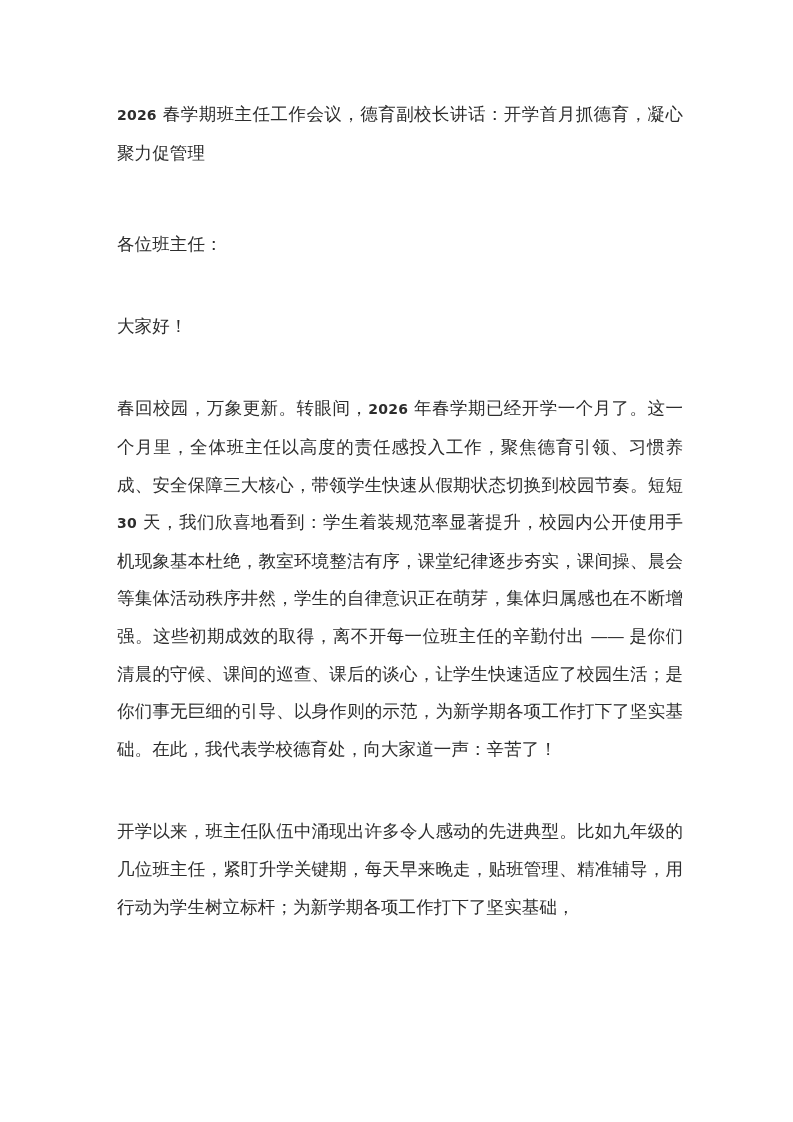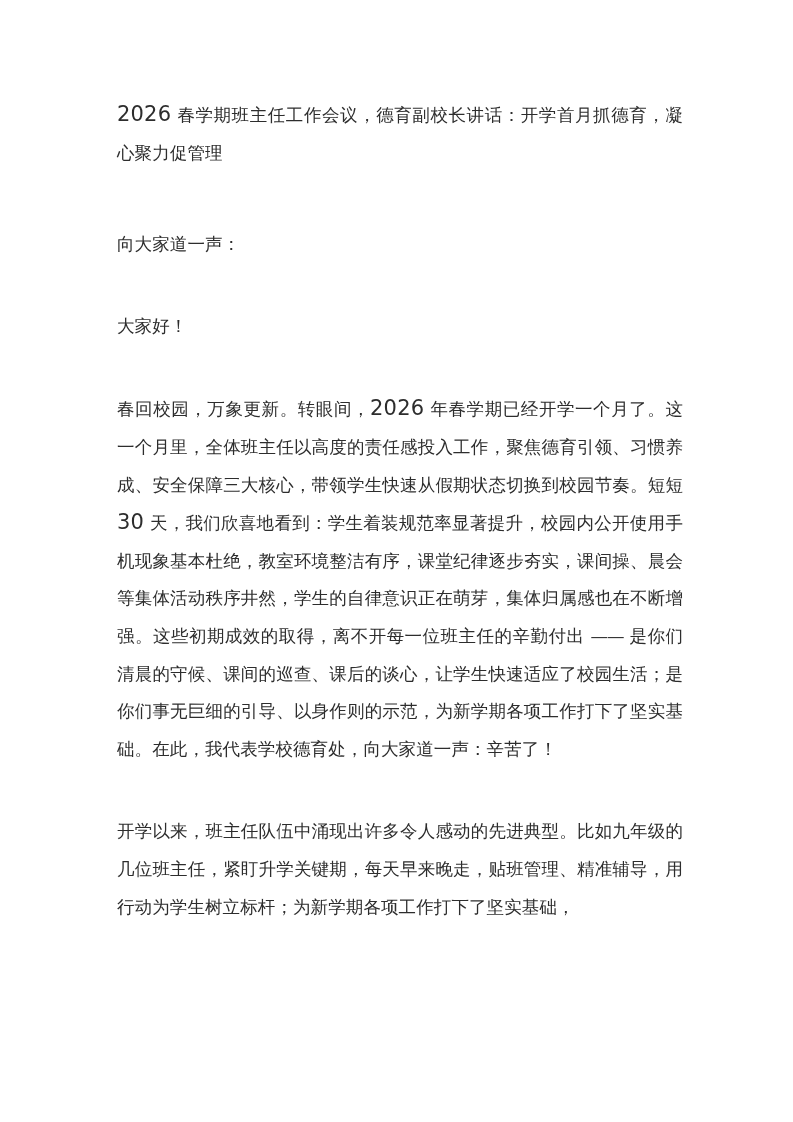--- a/index.html
+++ b/index.html
@@ -51,22 +51,22 @@
 
   
   .gap-title   { height: 54px; }
   .gap-addr    { height: 44px; }
   .gap-hello   { height: 45px; }
   .gap-para    { height: 45px; }
 
   
   .lat {
     font-family: "DejaVu Sans", "Liberation Sans", sans-serif;
-    font-size: 21px;
-    font-weight: 400;
+    font-size: 14px;
+    font-weight: 700;
     letter-spacing: 0.2px;
   }
 
   .dash {
     letter-spacing: -1px;
   }
 
   
   .doc-body {
     filter: blur(0.12px);
@@ -76,21 +76,21 @@
 <body>
 
 <div class="page">
 
   <div class="doc-body">
 
     <div class="blk title-blk"><span class="lat">2026</span> 春学期班主任工作会议，德育副校长讲话：开学首月抓德育，凝心聚力促管理</div>
 
     <div class="gap-title"></div>
 
-    <div class="blk">向大家道一声：</div>
+    <div class="blk">各位班主任：</div>
 
     <div class="gap-addr"></div>
 
     <div class="blk">大家好！</div>
 
     <div class="gap-hello"></div>
 
     <div class="blk">春回校园，万象更新。转眼间，<span class="lat">2026</span> 年春学期已经开学一个月了。这一个月里，全体班主任以高度的责任感投入工作，聚焦德育引领、习惯养成、安全保障三大核心，带领学生快速从假期状态切换到校园节奏。短短 <span class="lat">30</span> 天，我们欣喜地看到：学生着装规范率显著提升，校园内公开使用手机现象基本杜绝，教室环境整洁有序，课堂纪律逐步夯实，课间操、晨会等集体活动秩序井然，学生的自律意识正在萌芽，集体归属感也在不断增强。这些初期成效的取得，离不开每一位班主任的辛勤付出 <span class="dash">——</span> 是你们清晨的守候、课间的巡查、课后的谈心，让学生快速适应了校园生活；是你们事无巨细的引导、以身作则的示范，为新学期各项工作打下了坚实基础。在此，我代表学校德育处，向大家道一声：辛苦了！</div>
 
     <div class="gap-para"></div>

